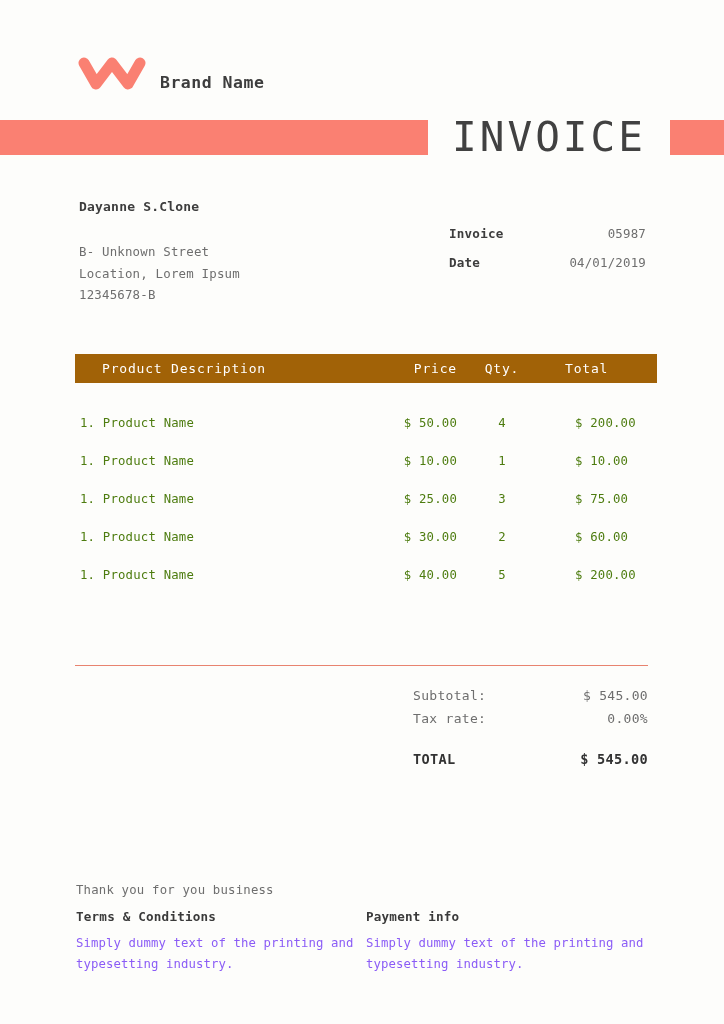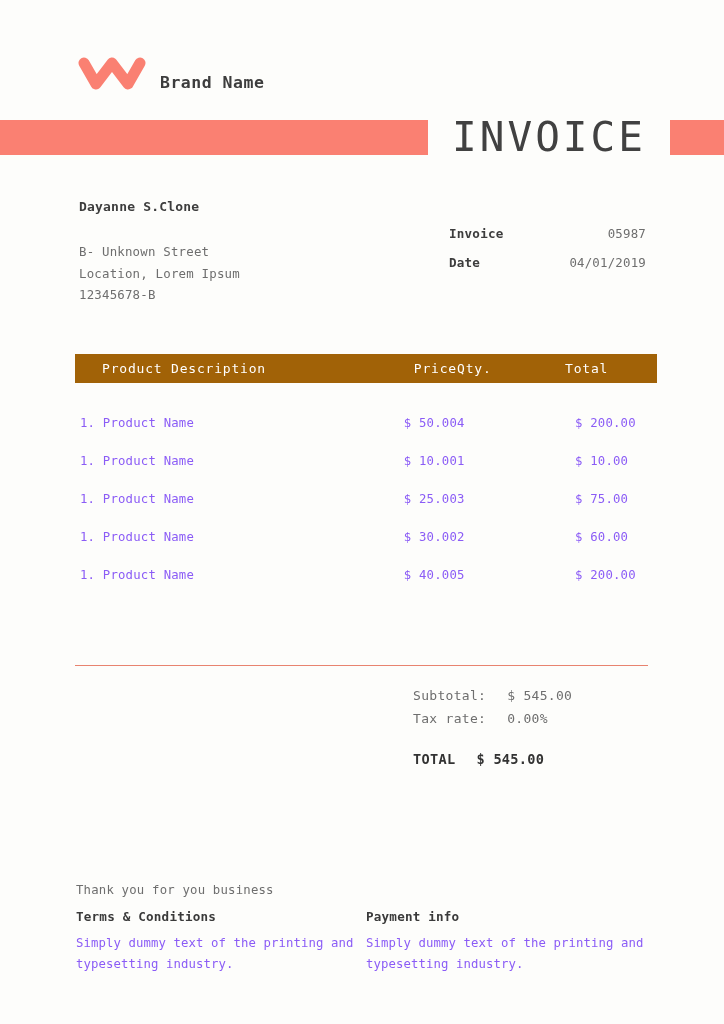--- a/index.html
+++ b/index.html
@@ -142,29 +142,29 @@
     align-items: center;
     color: #ffffff;
     font-size: 13px;
     letter-spacing: 0.8px;
   }
   .t-row {
     display: flex;
     align-items: center;
     height: 38px;
     font-size: 12.3px;
-    color: #8b5cf6;
+    color: #4d7c0f;
     letter-spacing: 0.2px;
   }
   .t-head .c-desc { padding-left: 27px; }
   .t-row  .c-desc { padding-left: 5px; }
 
   .c-desc  { width: 272px; text-align: left; }
   .c-price { width: 110px; text-align: right; }
-  .c-qty   { width: 90px;  }
+  .c-qty   { width: 90px;  text-align: center; }
   .c-total { width: 110px; text-align: left; padding-left: 28px; }
 
   .t-head .c-total { padding-left: 18px; }
 
   .t-body { padding-top: 21px; }
 
   
   .divider {
     position: absolute;
     left: 75px;
@@ -175,20 +175,21 @@
   }
 
   .totals {
     position: absolute;
     left: 413px;
     top: 688px;
     width: 235px;
   }
   .tot-row {
     display: flex;
+    justify-content: space-between;
     align-items: baseline;
     height: 23px;
     font-size: 13px;
     color: #6e6e6e;
     letter-spacing: 0.3px;
     gap: 21px;
   }
   .tot-row.grand {
     margin-top: 17px;
     font-size: 13.6px;

